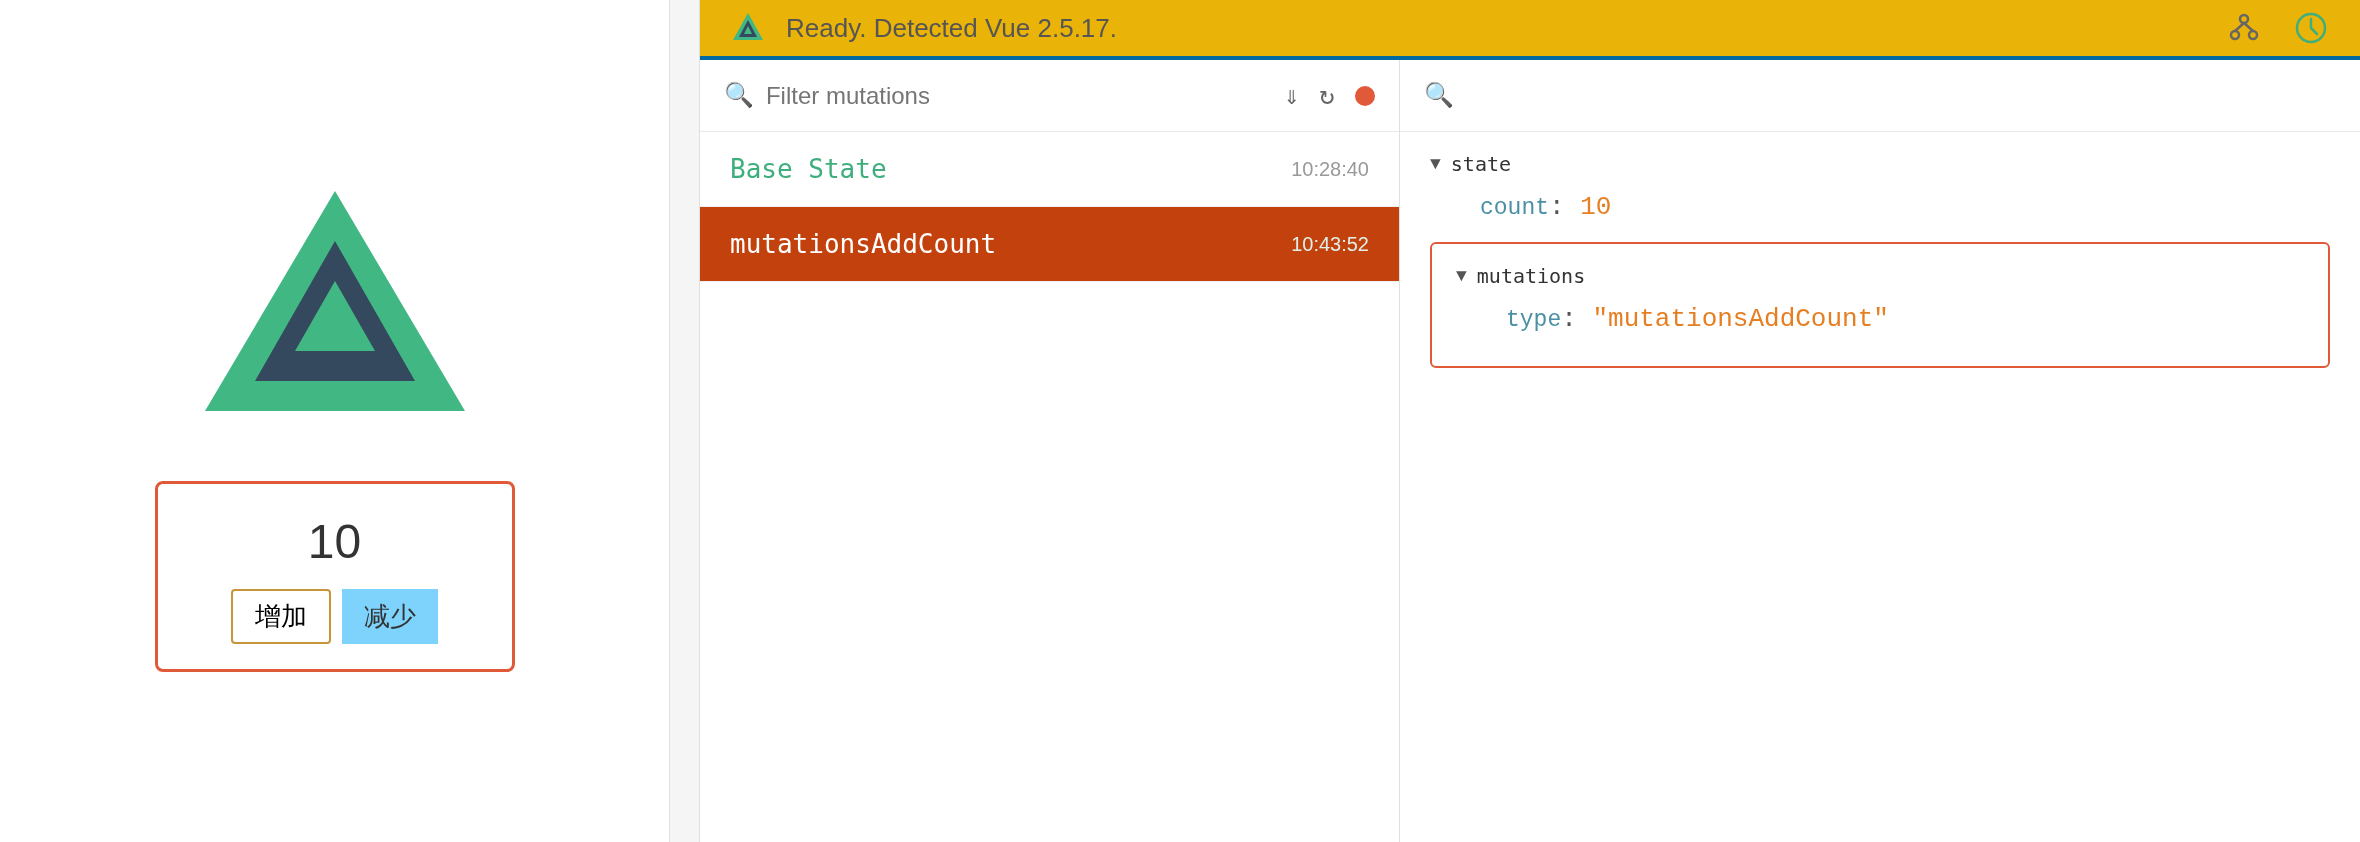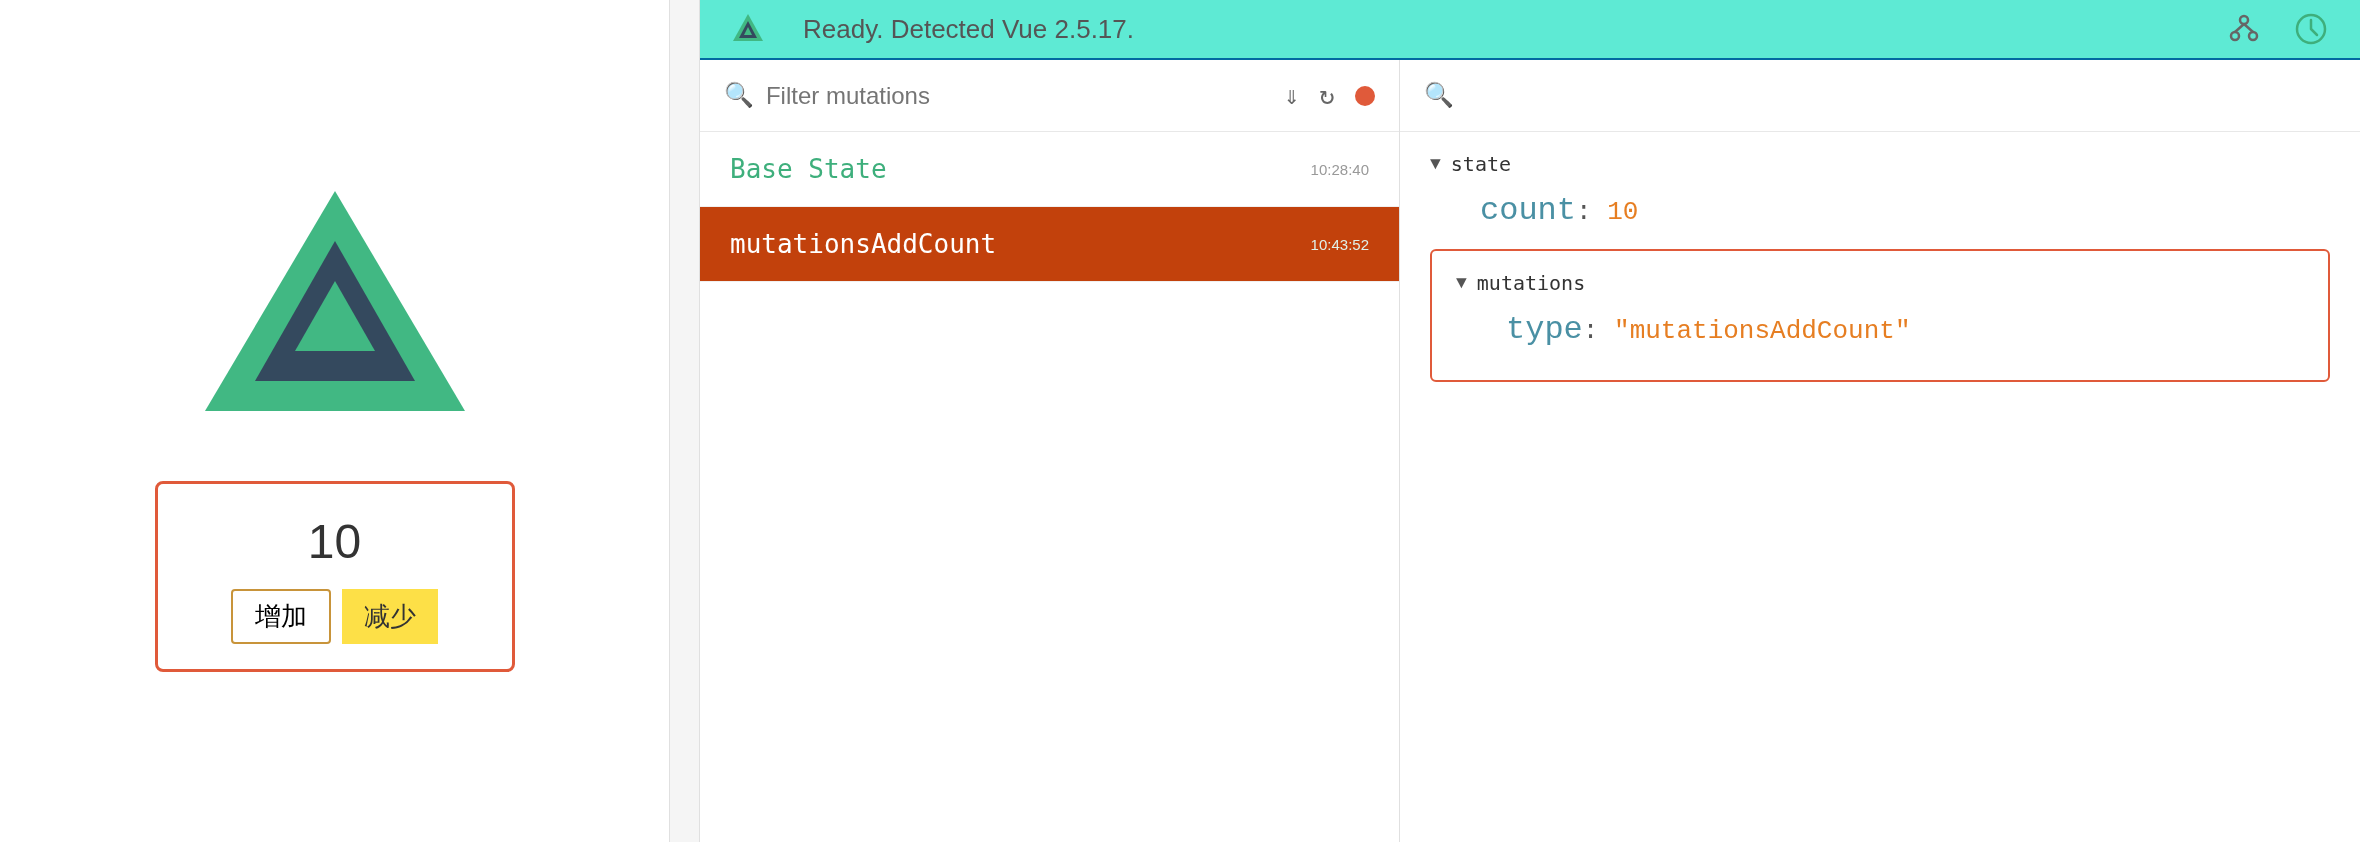--- a/index.html
+++ b/index.html
@@ -58,21 +58,21 @@
       background: #fff;
       padding: 8px 22px;
       font-size: 26px;
       border-radius: 4px;
       cursor: pointer;
       font-family: Arial, sans-serif;
     }
 
     .btn-subtract {
       border: none;
-      background: #fde047;
+      background: #7dd3fc;
       padding: 8px 22px;
       font-size: 26px;
       cursor: pointer;
       font-family: Arial, sans-serif;
       color: #333;
     }
 
     
     .middle-gap {
       width: 30px;
@@ -84,26 +84,26 @@
     .devtools-panel {
       flex: 1;
       display: flex;
       flex-direction: column;
       background: #ffffff;
     }
 
     
     .devtools-header {
       height: 60px;
-      background: #5eead4;
-      border-bottom: 2px solid #0369a1;
+      background: #eab308;
+      border-bottom: 4px solid #0369a1;
       display: flex;
       align-items: center;
       padding: 0 30px;
-      gap: 37px;
+      gap: 20px;
     }
 
     .vue-logo-small {
       width: 36px;
       height: 36px;
     }
 
     .devtools-status {
       font-size: 26px;
       color: #555;
@@ -213,21 +213,21 @@
 
     .mutation-item.base-state .mutation-name {
       color: #3eaf7c;
     }
 
     .mutation-item.selected .mutation-name {
       color: #ffffff;
     }
 
     .mutation-time {
-      font-size: 15px;
+      font-size: 20px;
       color: #999;
       font-family: Arial, sans-serif;
     }
 
     .mutation-item.selected .mutation-time {
       color: #e0f0e8;
     }
 
     
     .state-panel {
@@ -275,21 +275,21 @@
       font-family: 'Menlo', monospace;
     }
 
     .state-property {
       padding-left: 50px;
       margin-bottom: 12px;
     }
 
     .prop-name {
       color: #4a90a4;
-      font-size: 32px;
+      font-size: 23px;
       margin-top: 12px;
     }
 
     .prop-colon {
       color: #555;
       font-size: 26px;
     }
 
     .prop-value-num {
       color: #e67e22;

